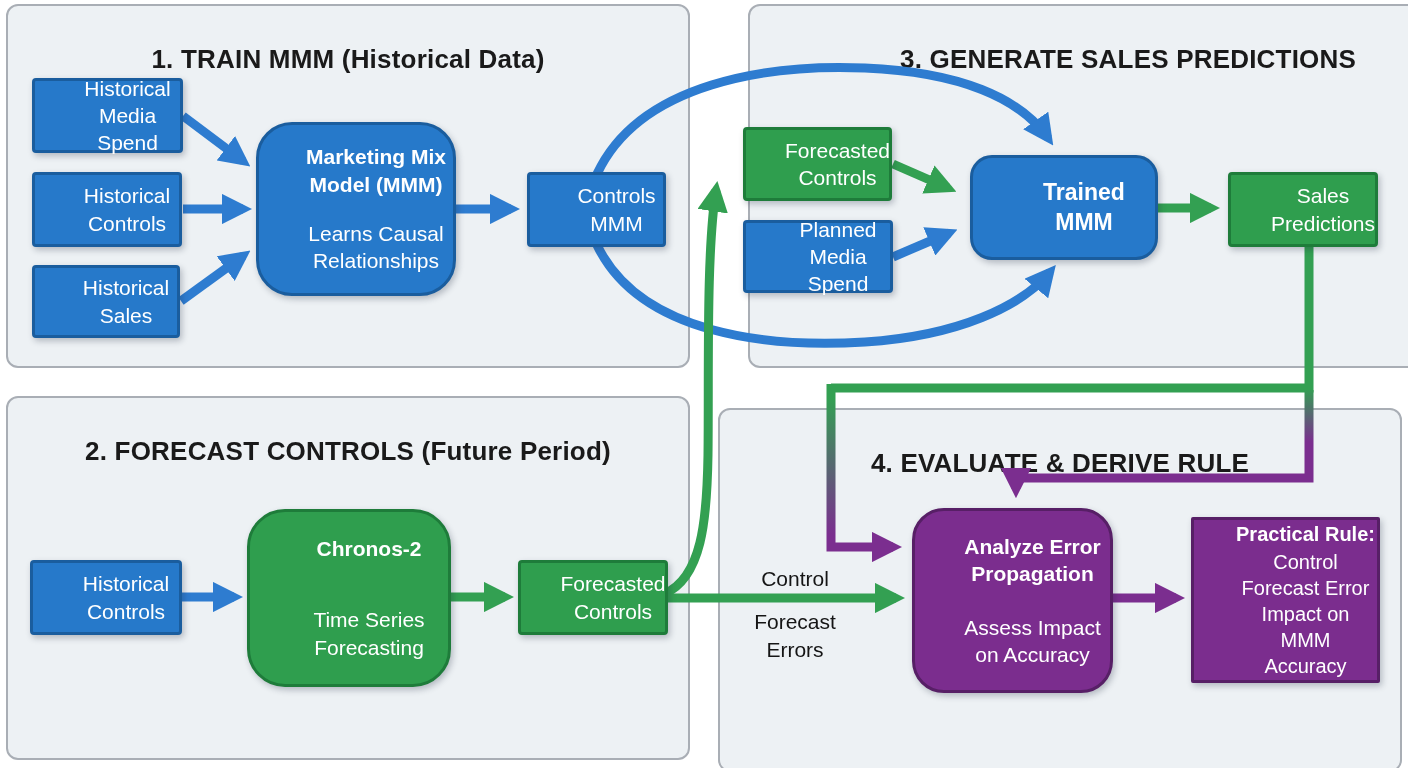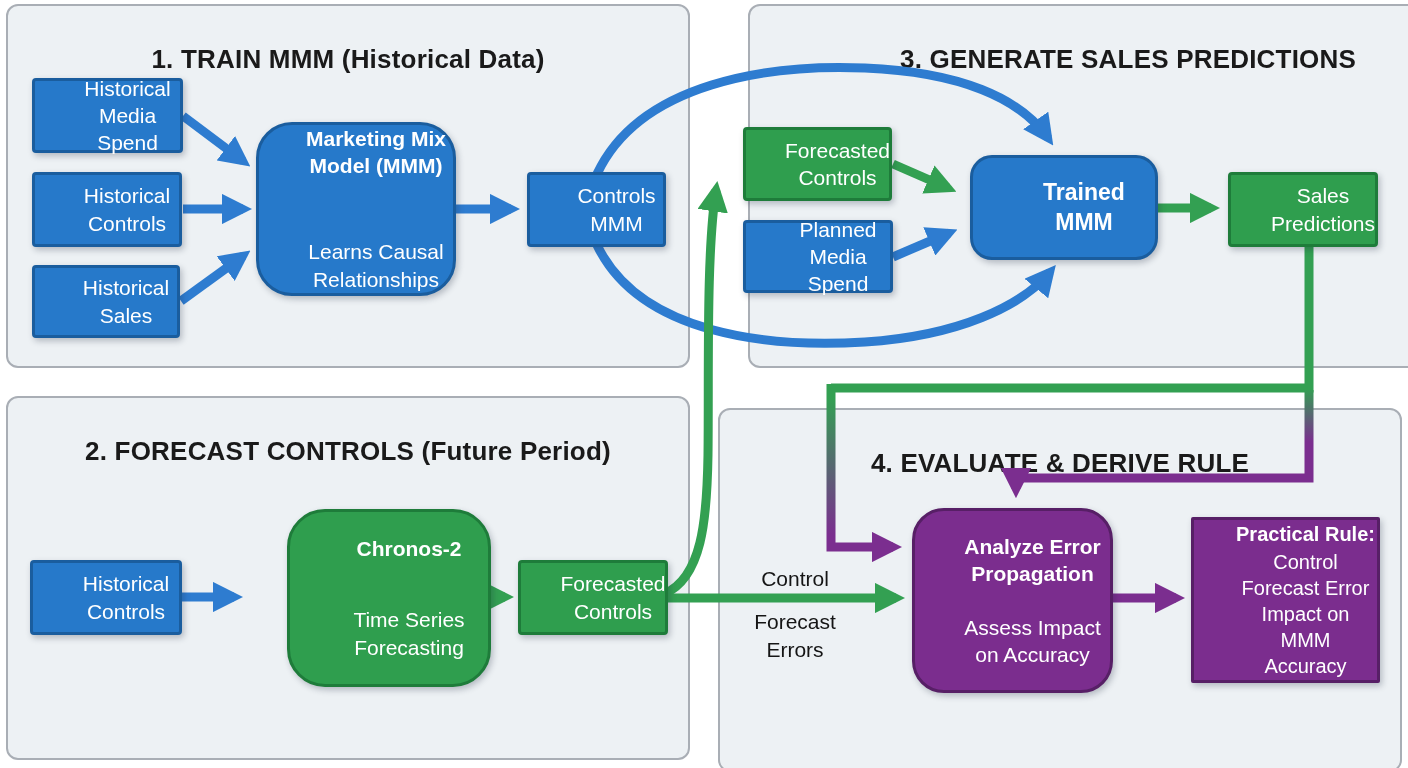--- a/index.html
+++ b/index.html
@@ -113,21 +113,21 @@
 Media Spend</div>
 </div>
 <div class="node node-blue" style="left:32px;top:172px;width:150px;height:75px;">
   <div>Historical
 Controls</div>
 </div>
 <div class="node node-blue" style="left:32px;top:265px;width:148px;height:73px;">
   <div>Historical
 Sales</div>
 </div>
-<div class="node node-blue" style="left:256px;top:122px;width:200px;height:174px;border-radius:36px;gap:22px;justify-content:space-between;">
+<div class="node node-blue" style="left:256px;top:122px;width:200px;height:174px;border-radius:36px;gap:22px;">
   <div class="node-header">Marketing Mix
 Model (MMM)</div>
   <div class="node-body">Learns Causal
 Relationships</div>
 </div>
 <div class="node node-blue" style="left:527px;top:172px;width:139px;height:75px;">
   <div>Controls
 MMM</div>
 </div>
 
@@ -144,21 +144,21 @@
 </div>
 <div class="node node-green" style="left:1228px;top:172px;width:150px;height:75px;">
   <div>Sales
 Predictions</div>
 </div>
 
 <div class="node node-blue" style="left:30px;top:560px;width:152px;height:75px;">
   <div>Historical
 Controls</div>
 </div>
-<div class="node node-green" style="left:247px;top:509px;width:204px;height:178px;border-radius:38px;gap:44px;margin-left:40px;">
+<div class="node node-green" style="left:247px;top:509px;width:204px;height:178px;border-radius:38px;gap:44px;">
   <div class="node-header">Chronos-2</div>
   <div class="node-body">Time Series
 Forecasting</div>
 </div>
 <div class="node node-green" style="left:518px;top:560px;width:150px;height:75px;">
   <div>Forecasted
 Controls</div>
 </div>
 
 <div class="node node-purple" style="left:912px;top:508px;width:201px;height:185px;border-radius:32px;gap:26px;">

